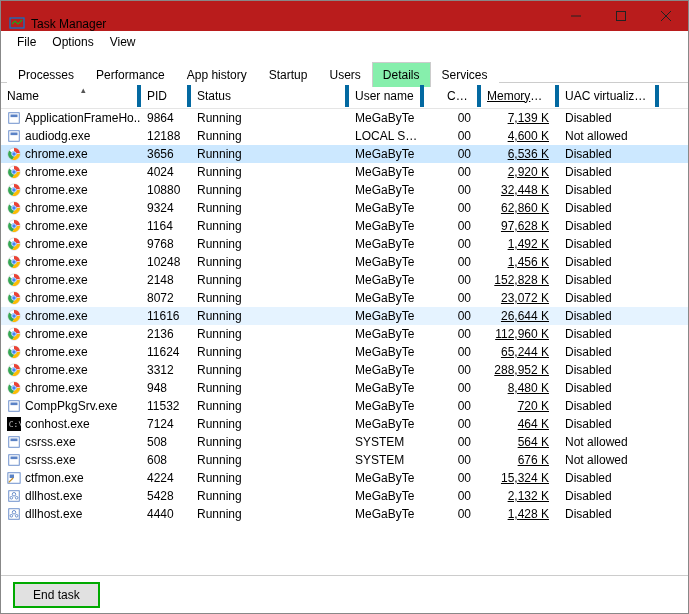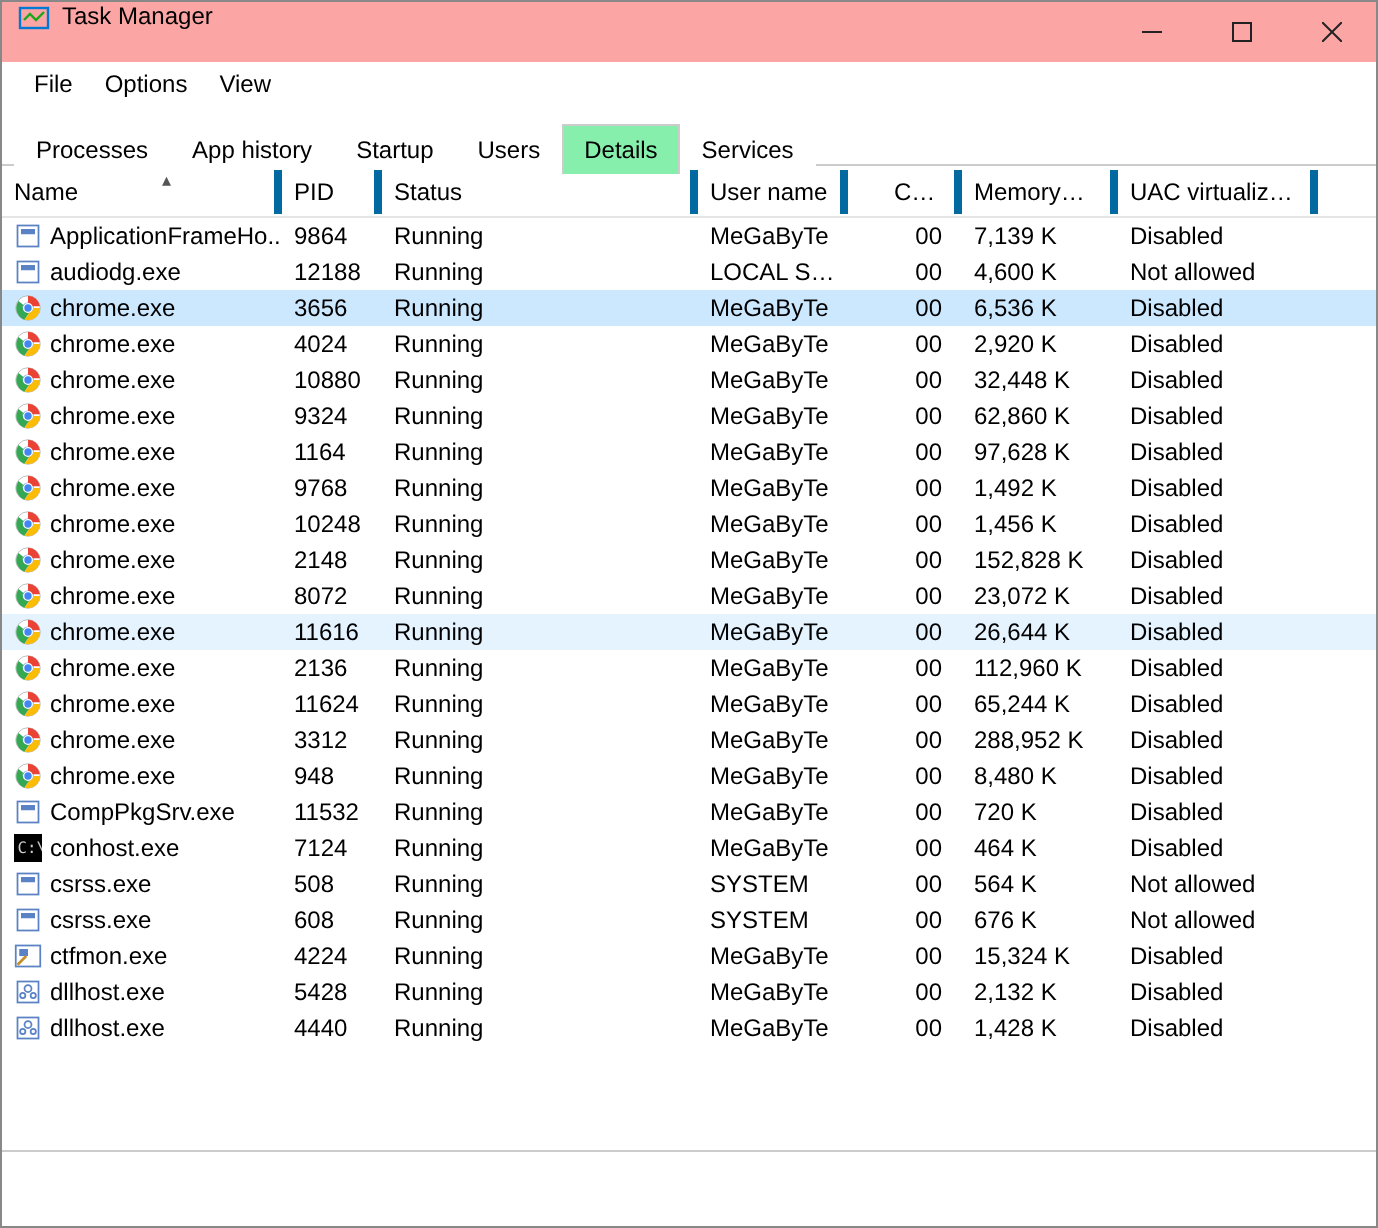--- a/index.html
+++ b/index.html
@@ -9,24 +9,24 @@
     font-size: 12px;
     background: #fff;
     width: 689px;
     height: 614px;
     overflow: hidden;
     position: relative;
     border: 1px solid #888;
   }
   .titlebar {
     display: flex;
-    align-items: flex-start;
+    align-items: flex-end;
     height: 30px;
     padding: 0 0 0 8px;
-    background: #fca5a5;
+    background: #b91c1c;
   }
   .titlebar .app-icon { width: 16px; height: 16px; margin-right: 6px; }
   .titlebar .title { flex: 1; font-size: 12px; }
   .win-controls { display: flex; }
   .win-btn { width: 45px; height: 30px; display: flex; align-items: center; justify-content: center; }
   .win-btn svg { stroke: #222; }
   .menubar { display: flex; padding: 2px 8px 6px; gap: 0; }
   .menu-item { padding: 2px 8px; font-size: 12px; }
   .tabbar { display: flex; border-bottom: 1px solid #ccc; padding: 0 6px; }
   .tab { padding: 5px 10px; border: 1px solid transparent; border-bottom: none; font-size: 12px; position: relative; top: 5px; background: #fff; }
@@ -39,21 +39,21 @@
   .grid-body { height: calc(100% - 26px); overflow-y: scroll; }
   .grid-row { height: 18px; }
   .grid-row .cell { padding: 1px 6px; font-size: 12px; white-space: nowrap; overflow: hidden; text-overflow: ellipsis; }
   .grid-row.selected { background: #cce8ff; }
   .grid-row.hover { background: #e5f3ff; }
   .c-name { width: 140px; display: flex; align-items: center; gap: 4px; }
   .c-pid { width: 50px; }
   .c-status { width: 158px; }
   .c-user { width: 75px; }
   .c-cpu { width: 40px; text-align: right; padding-right: 10px !important; margin-left: 17px; }
-  .c-mem { width: 78px; text-align: left; padding-right: 10px !important; }
+  .c-mem { width: 78px; text-align: right; padding-right: 10px !important; text-decoration: underline; }
   .c-uac { width: 100px; }
   .proc-icon { width: 14px; height: 14px; flex-shrink: 0; }
   .sort-arrow { position: absolute; left: 80px; top: 0; font-size: 9px; color: #555; }
   .footer { height: 38px; border-top: 1px solid #ccc; display: flex; align-items: center; padding: 0 12px; justify-content: space-between; }
   .fewer { display: flex; align-items: center; gap: 6px; font-size: 12px; }
   .fewer-circle { width: 18px; height: 18px; border: 1px solid #888; border-radius: 50%; display: flex; align-items: center; justify-content: center; }
   .end-task { padding: 4px 18px; font-size: 12px; border: 2px solid #0a0; background: #e1e1e1; }
   .grid-head .c-name { position: relative; }
   ::-webkit-scrollbar { width: 17px; }
   ::-webkit-scrollbar-track { background: #f0f0f0; }
@@ -91,20 +91,21 @@
 </div>
 
 <div class="menubar">
   <div class="menu-item">File</div>
   <div class="menu-item">Options</div>
   <div class="menu-item">View</div>
 </div>
 
 <div class="tabbar">
   <div class="tab">Processes</div>
+  <div class="tab">Performance</div>
   <div class="tab">App history</div>
   <div class="tab">Startup</div>
   <div class="tab">Users</div>
   <div class="tab active">Details</div>
   <div class="tab">Services</div>
 </div>
 
 <div class="content">
   <div class="grid">
     <div class="grid-head">
@@ -524,13 +525,14 @@
           <div class="cell c-user">MeGaByTe</div>
           <div class="cell c-cpu">00</div>
           <div class="cell c-mem">1,428 K</div>
           <div class="cell c-uac">Disabled</div>
         </div>
       </div>
   </div>
 </div>
 
 <div class="footer">
+  <button class="end-task">End task</button>
 </div>
 
 </body></html>

